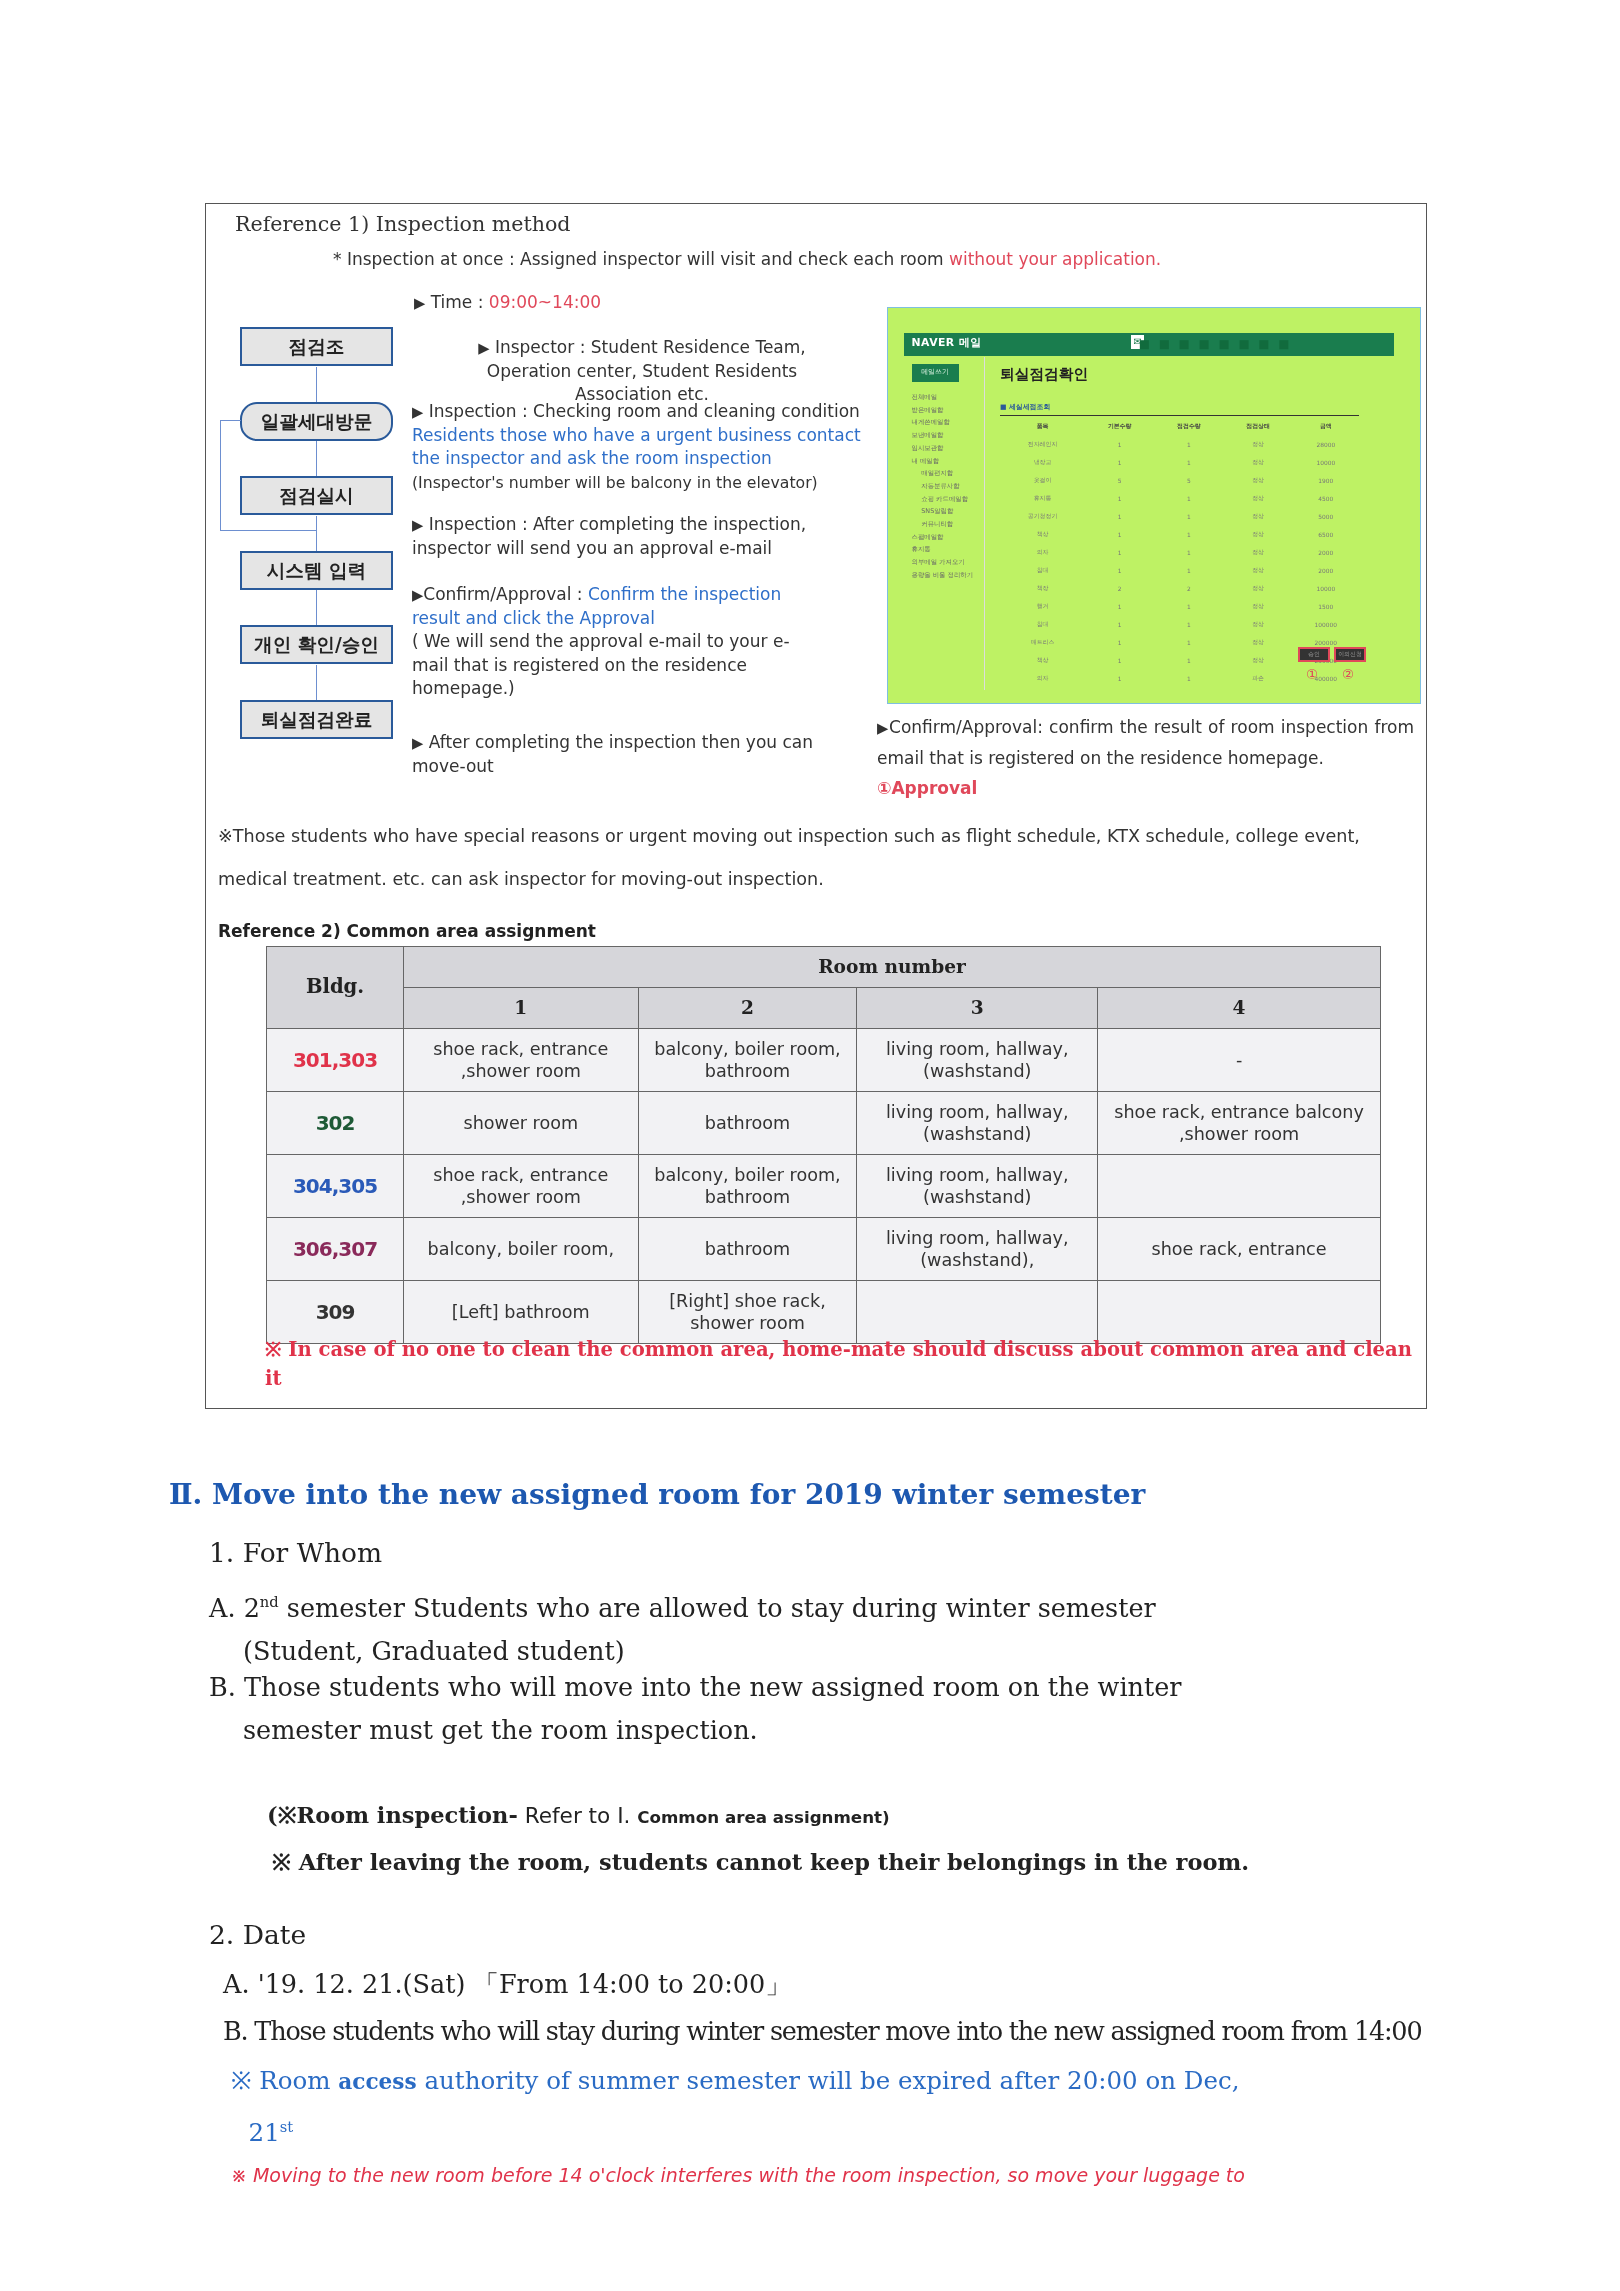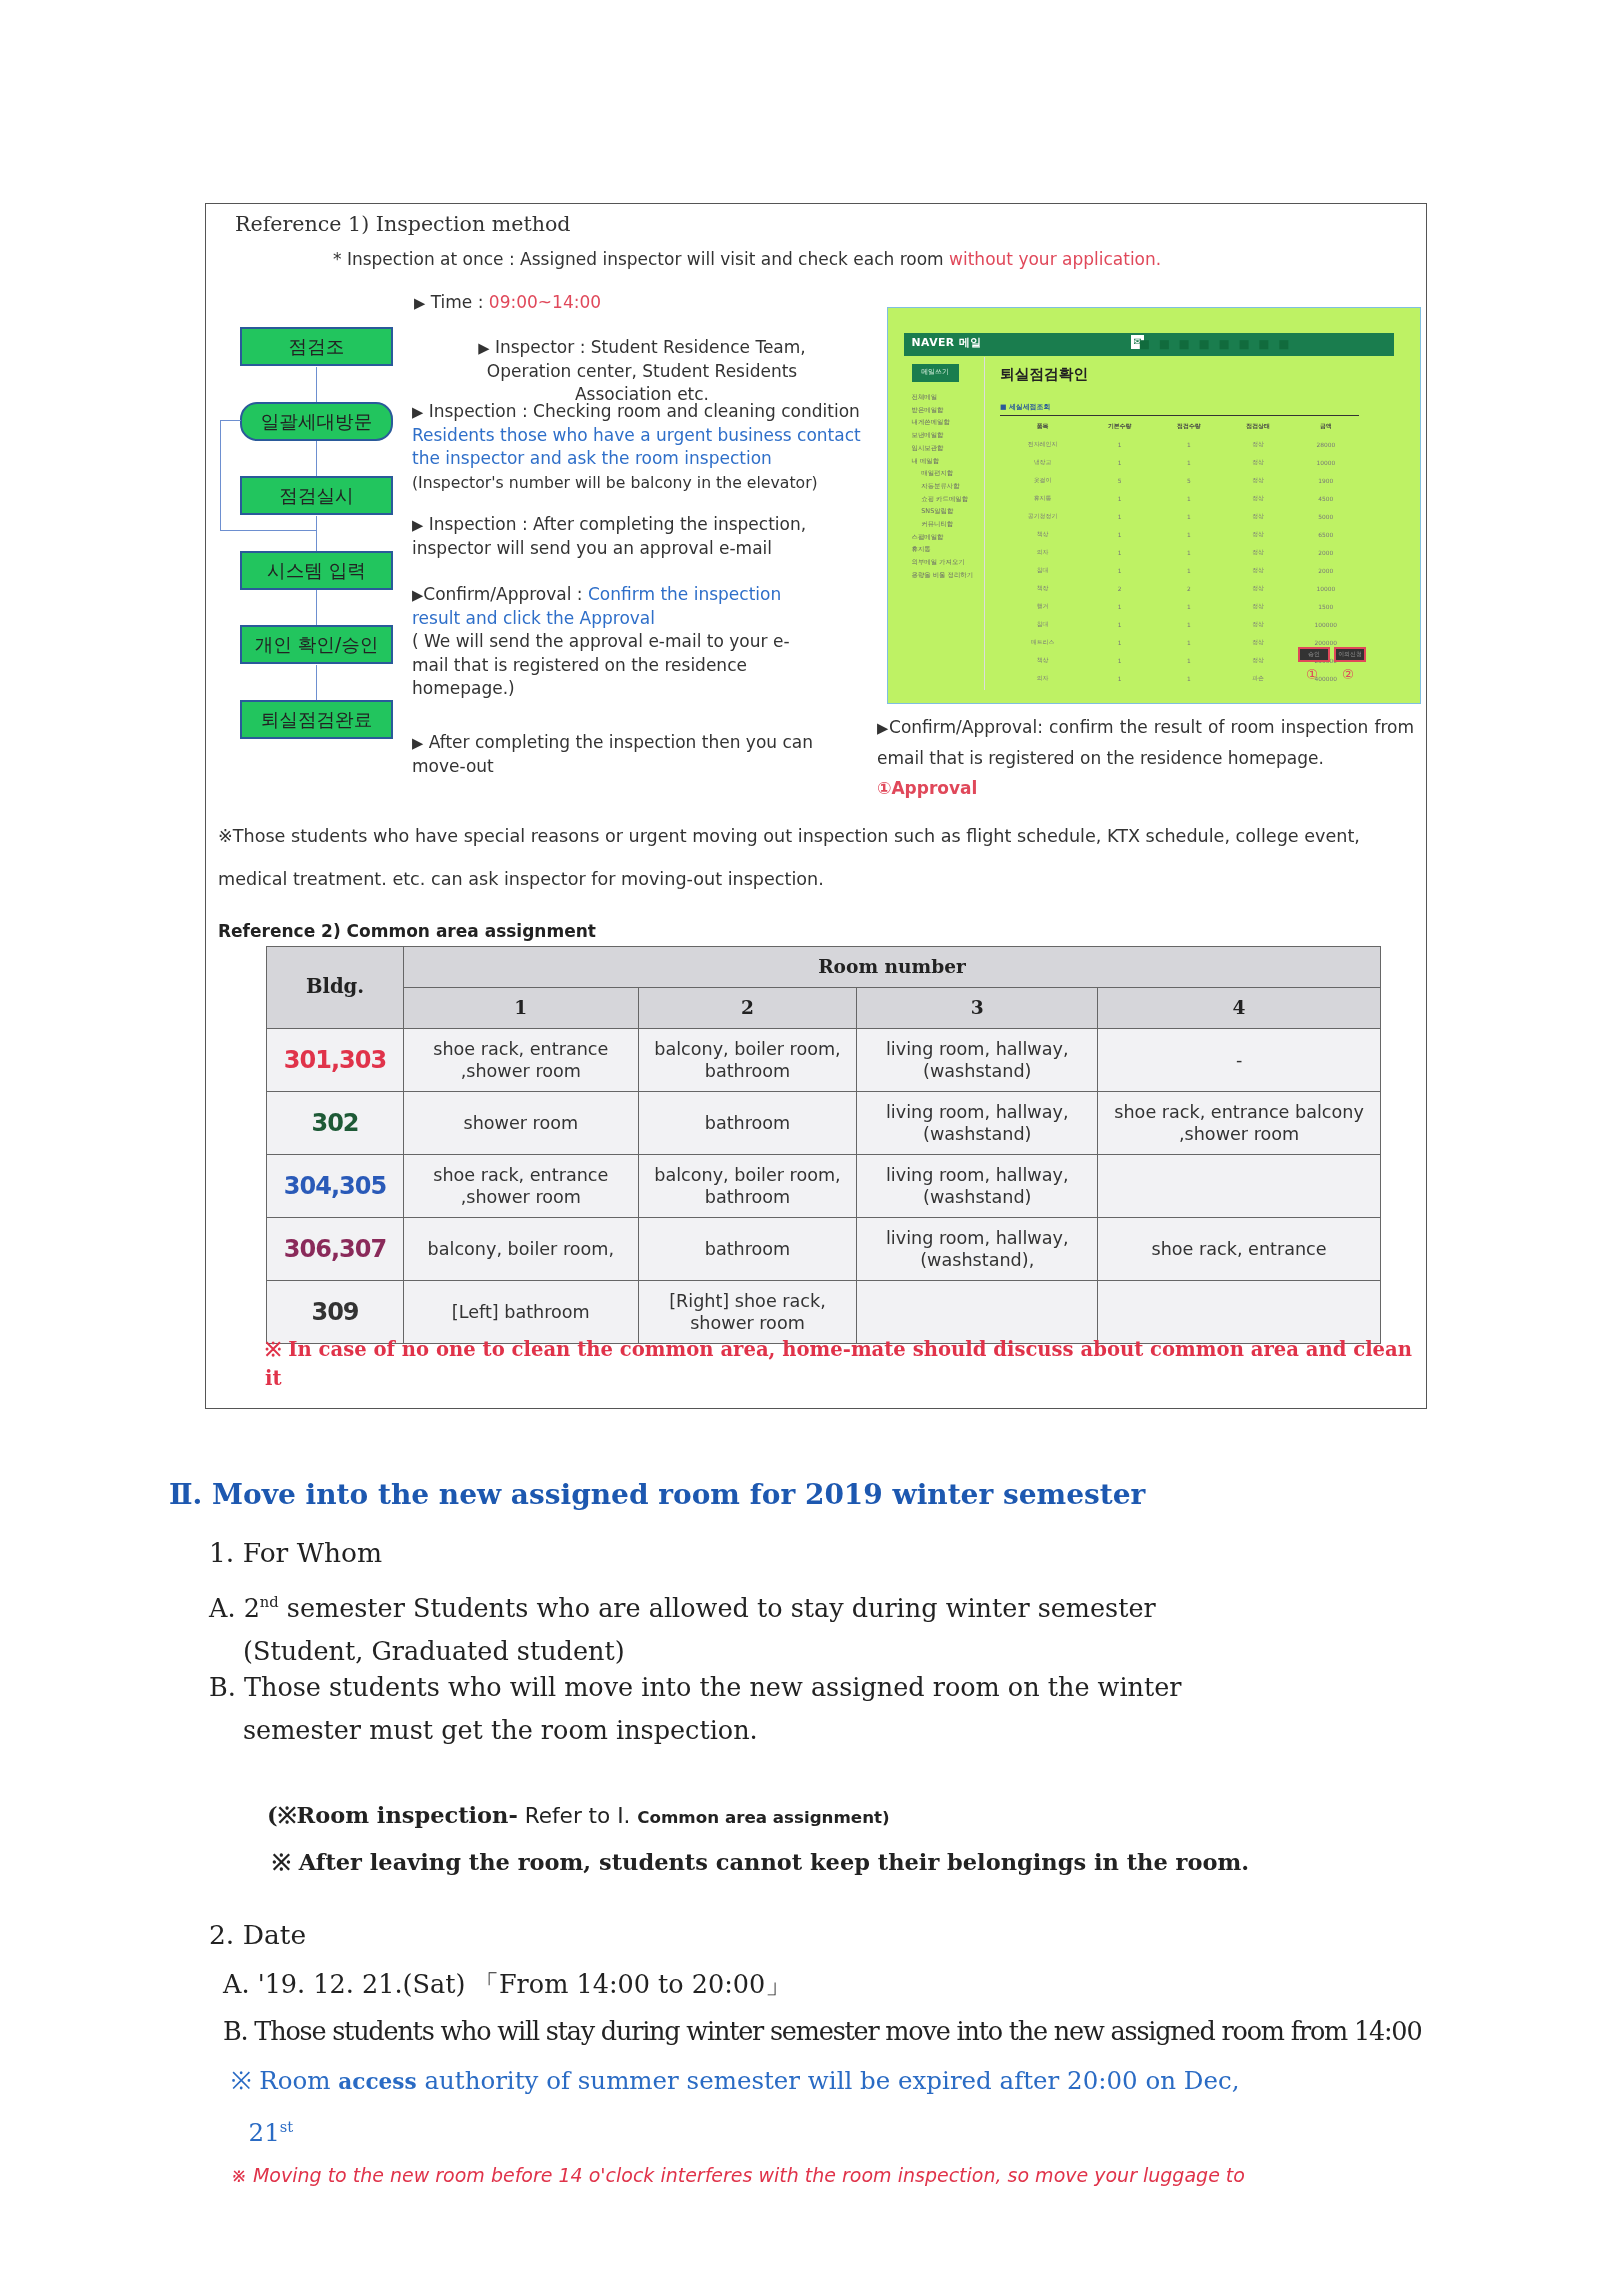--- a/index.html
+++ b/index.html
@@ -8,21 +8,21 @@
 
   
   #ref-box { left: 205px; top: 203px; width: 1222px; height: 1206px; border: 1.5px solid #555; box-sizing: border-box; }
   .ref1-title { left: 235px; top: 212px; font-family: "DejaVu Serif", serif; font-size: 20.6px; color: #333; }
   .ref1-sub { left: 333px; top: 249px; font-size: 17px; color: #333; white-space: nowrap; }
   .ref1-sub .red { color: #e0485a; }
   .time-line { left: 414px; top: 292px; font-size: 17px; color: #333; }
   .time-line .red { color: #e0485a; }
 
   
-  .flow-box { position: absolute; left: 240px; width: 153px; height: 39px; border: 2.5px solid #2a5a9a; box-sizing: border-box; background: #22c55e; display: flex; align-items: center; justify-content: center; font-weight: normal; font-size: 18.6px; color: #222; }
+  .flow-box { position: absolute; left: 240px; width: 153px; height: 39px; border: 2.5px solid #2a5a9a; box-sizing: border-box; background: #e5e5e5; display: flex; align-items: center; justify-content: center; font-weight: bold; font-size: 18.6px; color: #222; }
   .flow-line { position: absolute; background: #6d8fd0; }
 
   .desc { position: absolute; font-size: 17px; line-height: 23.5px; color: #333; }
   .blue { color: #2f6fc9; }
   .tri { font-size: 14.7px; }
 
   
   #shot { left: 887px; top: 307px; width: 534px; height: 397px; border: 1.5px solid #7fbfe0; box-sizing: border-box; background: #bef264; }
   .nav-bar { position: absolute; left: 15.7px; top: 24.5px; width: 490px; height: 23.5px; background: #1a7d4e; }
   .nav-logo { position: absolute; left: 7.8px; top: 3.9px; font-size: 10.8px; color: #fff; font-weight: bold; letter-spacing: 0.5px; }
@@ -45,21 +45,21 @@
 
   .note1 { left: 218px; top: 815px; width: 1186px; font-size: 17.6px; line-height: 43px; color: #333; }
 
   .ref2-title { left: 218px; top: 921px; font-size: 17px; font-weight: bold; color: #222; }
 
   
   table.area { position: absolute; left: 266px; top: 946px; width: 1115px; border-collapse: collapse; background: #f2f2f4; font-size: 17.6px; color: #333; }
   table.area td, table.area th { border: 1.5px solid #666; text-align: center; line-height: 22.5px; }
   table.area th { background: #d6d6da; font-family: "DejaVu Serif", serif; font-size: 18.6px; font-weight: bold; color: #222; }
   table.area th.bldg { width: 134px; font-size: 19.6px; }
-  table.area td.bnum { font-weight: bold; font-size: 24px; letter-spacing: -1px; }
+  table.area td.bnum { font-weight: bold; font-size: 20px; letter-spacing: -1px; }
   table.area tr.hdr1 th { height: 38px; }
   table.area tr.hdr2 th { height: 38px; }
   table.area tr.row td { height: 60px; }
 
   .warn-red { left: 265px; top: 1335px; width: 1147px; font-family: "DejaVu Serif", serif; font-size: 19.6px; font-weight: bold; color: #e0334a; line-height: 29px; text-align: justify; }
 
   
   .sec2 { left: 169px; top: 1478px; font-family: "DejaVu Serif", serif; font-weight: bold; font-size: 28px; color: #1d58b0; }
   .serif { font-family: "DejaVu Serif", serif; }
   .h1 { left: 209px; top: 1537px; font-size: 26.5px; color: #222; }

